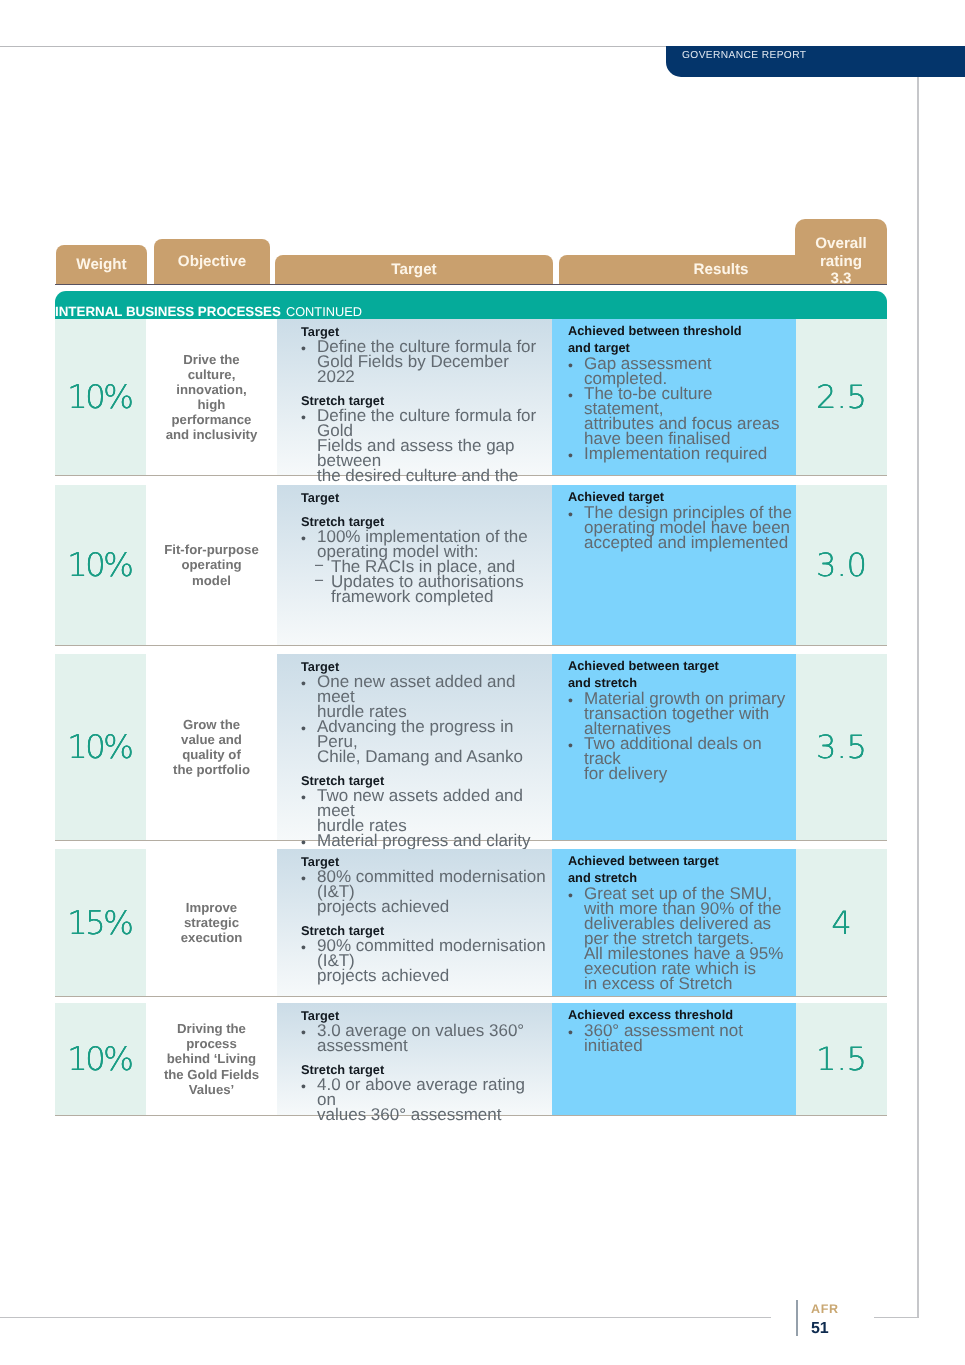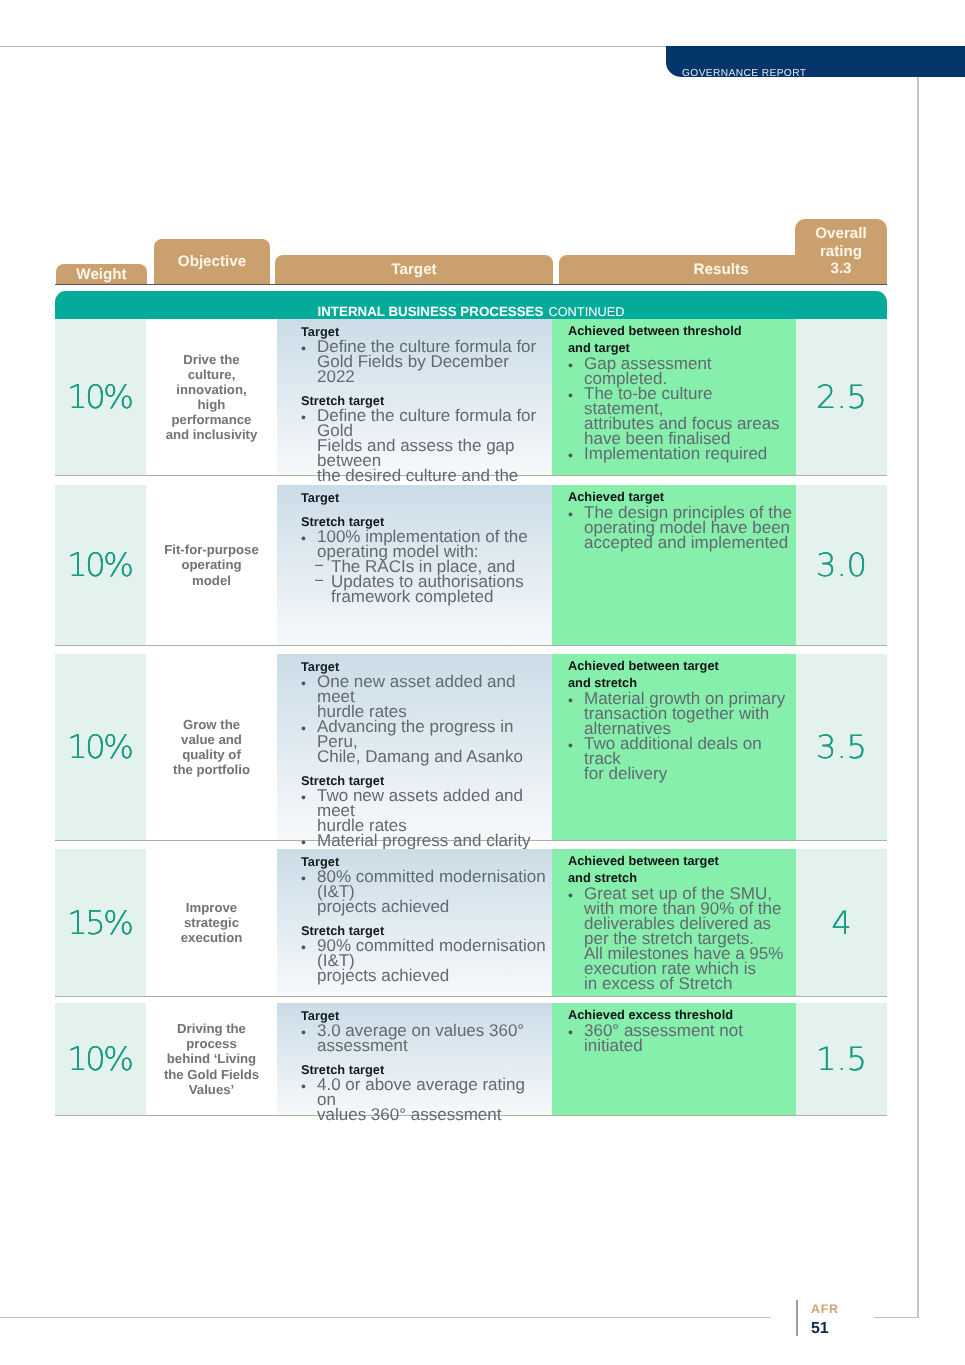--- a/index.html
+++ b/index.html
@@ -3,51 +3,51 @@
 <meta charset="utf-8">
 <style>
   html,body{margin:0;padding:0;}
   body{width:965px;height:1365px;background:#fff;font-family:"Liberation Sans",sans-serif;overflow:hidden;position:relative;
        -webkit-font-smoothing:antialiased;text-rendering:geometricPrecision;}
   .page{position:absolute;inset:0;}
 
   
   .top-rule{position:absolute;left:0;top:46px;width:965px;height:1px;background:#b9babd;}
   .hdr-band{position:absolute;left:666px;top:46px;width:299px;height:31px;background:#04356b;border-bottom-left-radius:15px;}
-  .hdr-band span{position:absolute;left:16px;top:22px;font-size:10.2px;letter-spacing:.4px;color:#dfe6ef;}
+  .hdr-band span{position:absolute;left:16px;top:4px;font-size:10.2px;letter-spacing:.4px;color:#dfe6ef;}
   .right-rule{position:absolute;left:917px;top:77px;width:1.5px;height:1241px;background:#c6c7ca;}
   .bottom-rule{position:absolute;left:0;top:1317px;width:771px;height:1px;background:#c1c2c5;}
   .bottom-rule2{position:absolute;left:874px;top:1317px;width:45px;height:1px;background:#c1c2c5;}
   .foot-rule{position:absolute;left:796px;top:1300px;width:1.5px;height:36px;background:#95a0ab;}
   .foot-afr{position:absolute;left:811px;top:1302px;font-size:12.5px;font-weight:bold;color:#c9a772;letter-spacing:.7px;}
   .foot-pg{position:absolute;left:811px;top:1320px;font-size:16px;font-weight:bold;color:#0d2a4e;letter-spacing:-.2px;}
 
   
   .tbl{position:absolute;left:55px;top:219px;width:832px;}
   .hdr-row{position:relative;height:65px;}
   .hdr-underline{position:absolute;left:0;top:65px;width:832px;height:1px;background:#575260;}
   .tab{position:absolute;bottom:0;background:#c9a06e;border-top-left-radius:8px;border-top-right-radius:8px;
        color:#fdf5e8;font-weight:bold;text-align:center;font-size:15.2px;display:flex;align-items:center;justify-content:center;}
-  .tab-w{left:1px;width:91px;height:20px;}
+  .tab-w{left:1px;width:91px;height:39px;}
   .tab-o{left:99px;width:116px;height:45px;}
   .tab-t{left:220px;width:278px;height:29px;}
   .tab-r{left:504px;width:228px;height:29px;padding-left:48px;}
-  .tab-v{left:740px;width:92px;height:65px;line-height:17.7px;flex-direction:column;padding-top:6px;box-sizing:border-box;justify-content:flex-start;border-top-left-radius:10px;border-top-right-radius:10px;}
+  .tab-v{left:740px;width:92px;height:65px;line-height:17.7px;flex-direction:column;padding-top:16px;box-sizing:border-box;justify-content:flex-start;border-top-left-radius:10px;border-top-right-radius:10px;}
   .banner{position:absolute;left:0;top:72px;width:832px;height:40px;background:#05ab9a;color:#fff;
-          display:flex;align-items:center;justify-content:center;font-size:12px;border-radius:11px;}
+          display:flex;align-items:center;justify-content:flex-start;font-size:12px;border-radius:11px;}
   .banner b{font-weight:bold;font-size:13.35px;letter-spacing:0;}
   .banner i{font-style:normal;font-weight:normal;font-size:12.8px;padding-left:5px;letter-spacing:0;}
 
   .row{position:absolute;left:0;width:832px;border-bottom:1px solid #b4ada2;box-sizing:content-box;}
   .cell{position:absolute;top:0;bottom:0;box-sizing:border-box;}
   .c-w{left:0;width:91px;background:#e3f2ed;color:#1b9d85;font-family:"DejaVu Sans",sans-serif;font-size:32.5px;display:flex;align-items:center;justify-content:center;font-weight:200;letter-spacing:-2.7px;text-indent:-2.7px;text-shadow:0 0 0.35px currentColor,0.25px 0 0.2px currentColor;}
   .c-o{left:91px;width:131px;background:#fff;color:#737373;font-weight:bold;font-size:13.2px;line-height:15.1px;text-align:center;
        display:flex;align-items:center;justify-content:center;}
   .c-t{left:222px;width:275px;background:linear-gradient(180deg,#cbdce7 0%,#f6f9fa 100%);padding:5px 4px 6px 24px;}
-  .c-r{left:497px;width:244px;background:#86efac;padding:4px 4px 6px 16px;}
+  .c-r{left:497px;width:244px;background:#7dd3fc;padding:4px 4px 6px 16px;}
   .c-v{left:741px;width:91px;background:#e3f2ed;color:#1b9d85;font-family:"DejaVu Sans",sans-serif;font-size:32px;display:flex;align-items:center;justify-content:center;font-weight:200;letter-spacing:0px;text-shadow:0 0 0.35px currentColor,0.25px 0 0.2px currentColor;}
 
   .lab{font-weight:bold;color:#131a21;font-size:12.8px;line-height:15.3px;margin:0;}
   .lab2{margin-top:8.5px;}
   .rhead{font-weight:bold;color:#121417;font-size:12.8px;line-height:16.5px;margin:0 0 -0.3px 0;}
   ul{list-style:none;margin:0;padding:0;}
   li{position:relative;padding-left:16px;color:#626a71;font-size:17px;line-height:15px;}
   li:before{content:"\2022";position:absolute;left:0px;top:1.8px;color:#4e555c;font-size:14px;line-height:15.4px;}
   li.dash{padding-left:30px;}
   li.dash:before{content:"\2013";left:14px;font-size:14.5px;top:-1.5px;font-weight:300;}

